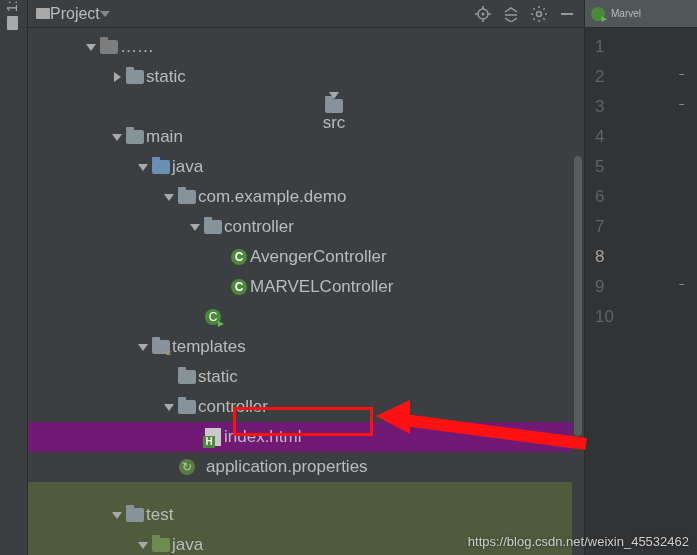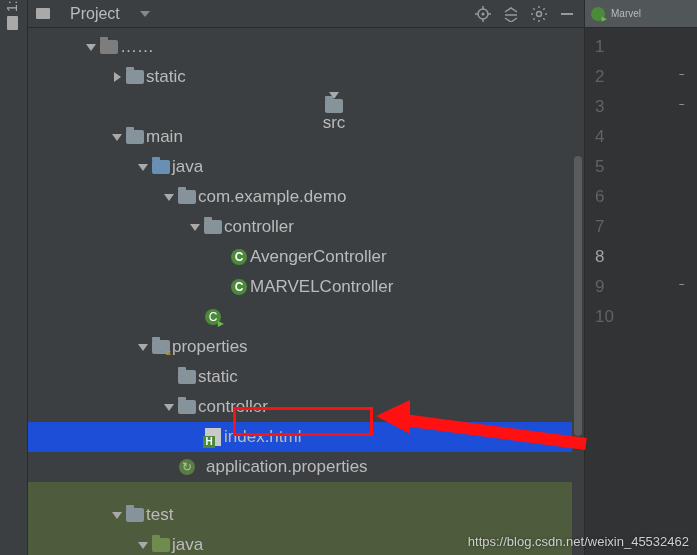--- a/index.html
+++ b/index.html
@@ -46,21 +46,21 @@
     align-items: center;
     padding: 0 8px;
     border-bottom: 1px solid #2b2b2b;
     gap: 6px;
   }
   .panel-title {
     font-size: 16px;
     color: #bbbbbb;
     display: flex;
     align-items: center;
-    gap: 20px;
+    gap: 0;
     flex: 1;
   }
   .dropdown-arrow {
     width: 0; height: 0;
     border-left: 5px solid transparent;
     border-right: 5px solid transparent;
     border-top: 6px solid #888;
     display: inline-block;
   }
   .hdr-icons { display: flex; gap: 10px; align-items: center; }
@@ -73,21 +73,21 @@
     overflow: hidden;
   }
   .row {
     display: flex;
     align-items: center;
     height: 30px;
     white-space: nowrap;
     position: relative;
   }
   .row.selected {
-    background: #1d4ed8;
+    background: #701a75;
   }
   .row.greenish::before {
     content:"";
     position:absolute;
     left:0;top:0;right:0;bottom:0;
     background:#4e5c3d;
     z-index:0;
   }
   .row.greenish > * { position: relative; z-index:1;margin-top:36px; }
   .arrow {
@@ -387,21 +387,21 @@
         </span>
     </div>
 
     <div class="row" style="padding-left:108px;">
       <span class="arrow-slot">
           <span class="arrow expanded"></span>
         </span>
       <span class="icon-slot">
           <span class="folder-icon resources"></span>
         </span>
-      <span class="label">properties</span>
+      <span class="label">templates</span>
     </div>
 
     <div class="row" style="padding-left:148px;">
       <span class="icon-slot">
           <span class="folder-icon"></span>
         </span>
       <span class="label">static</span>
     </div>
 
     <div class="row" style="padding-left:134px;">

